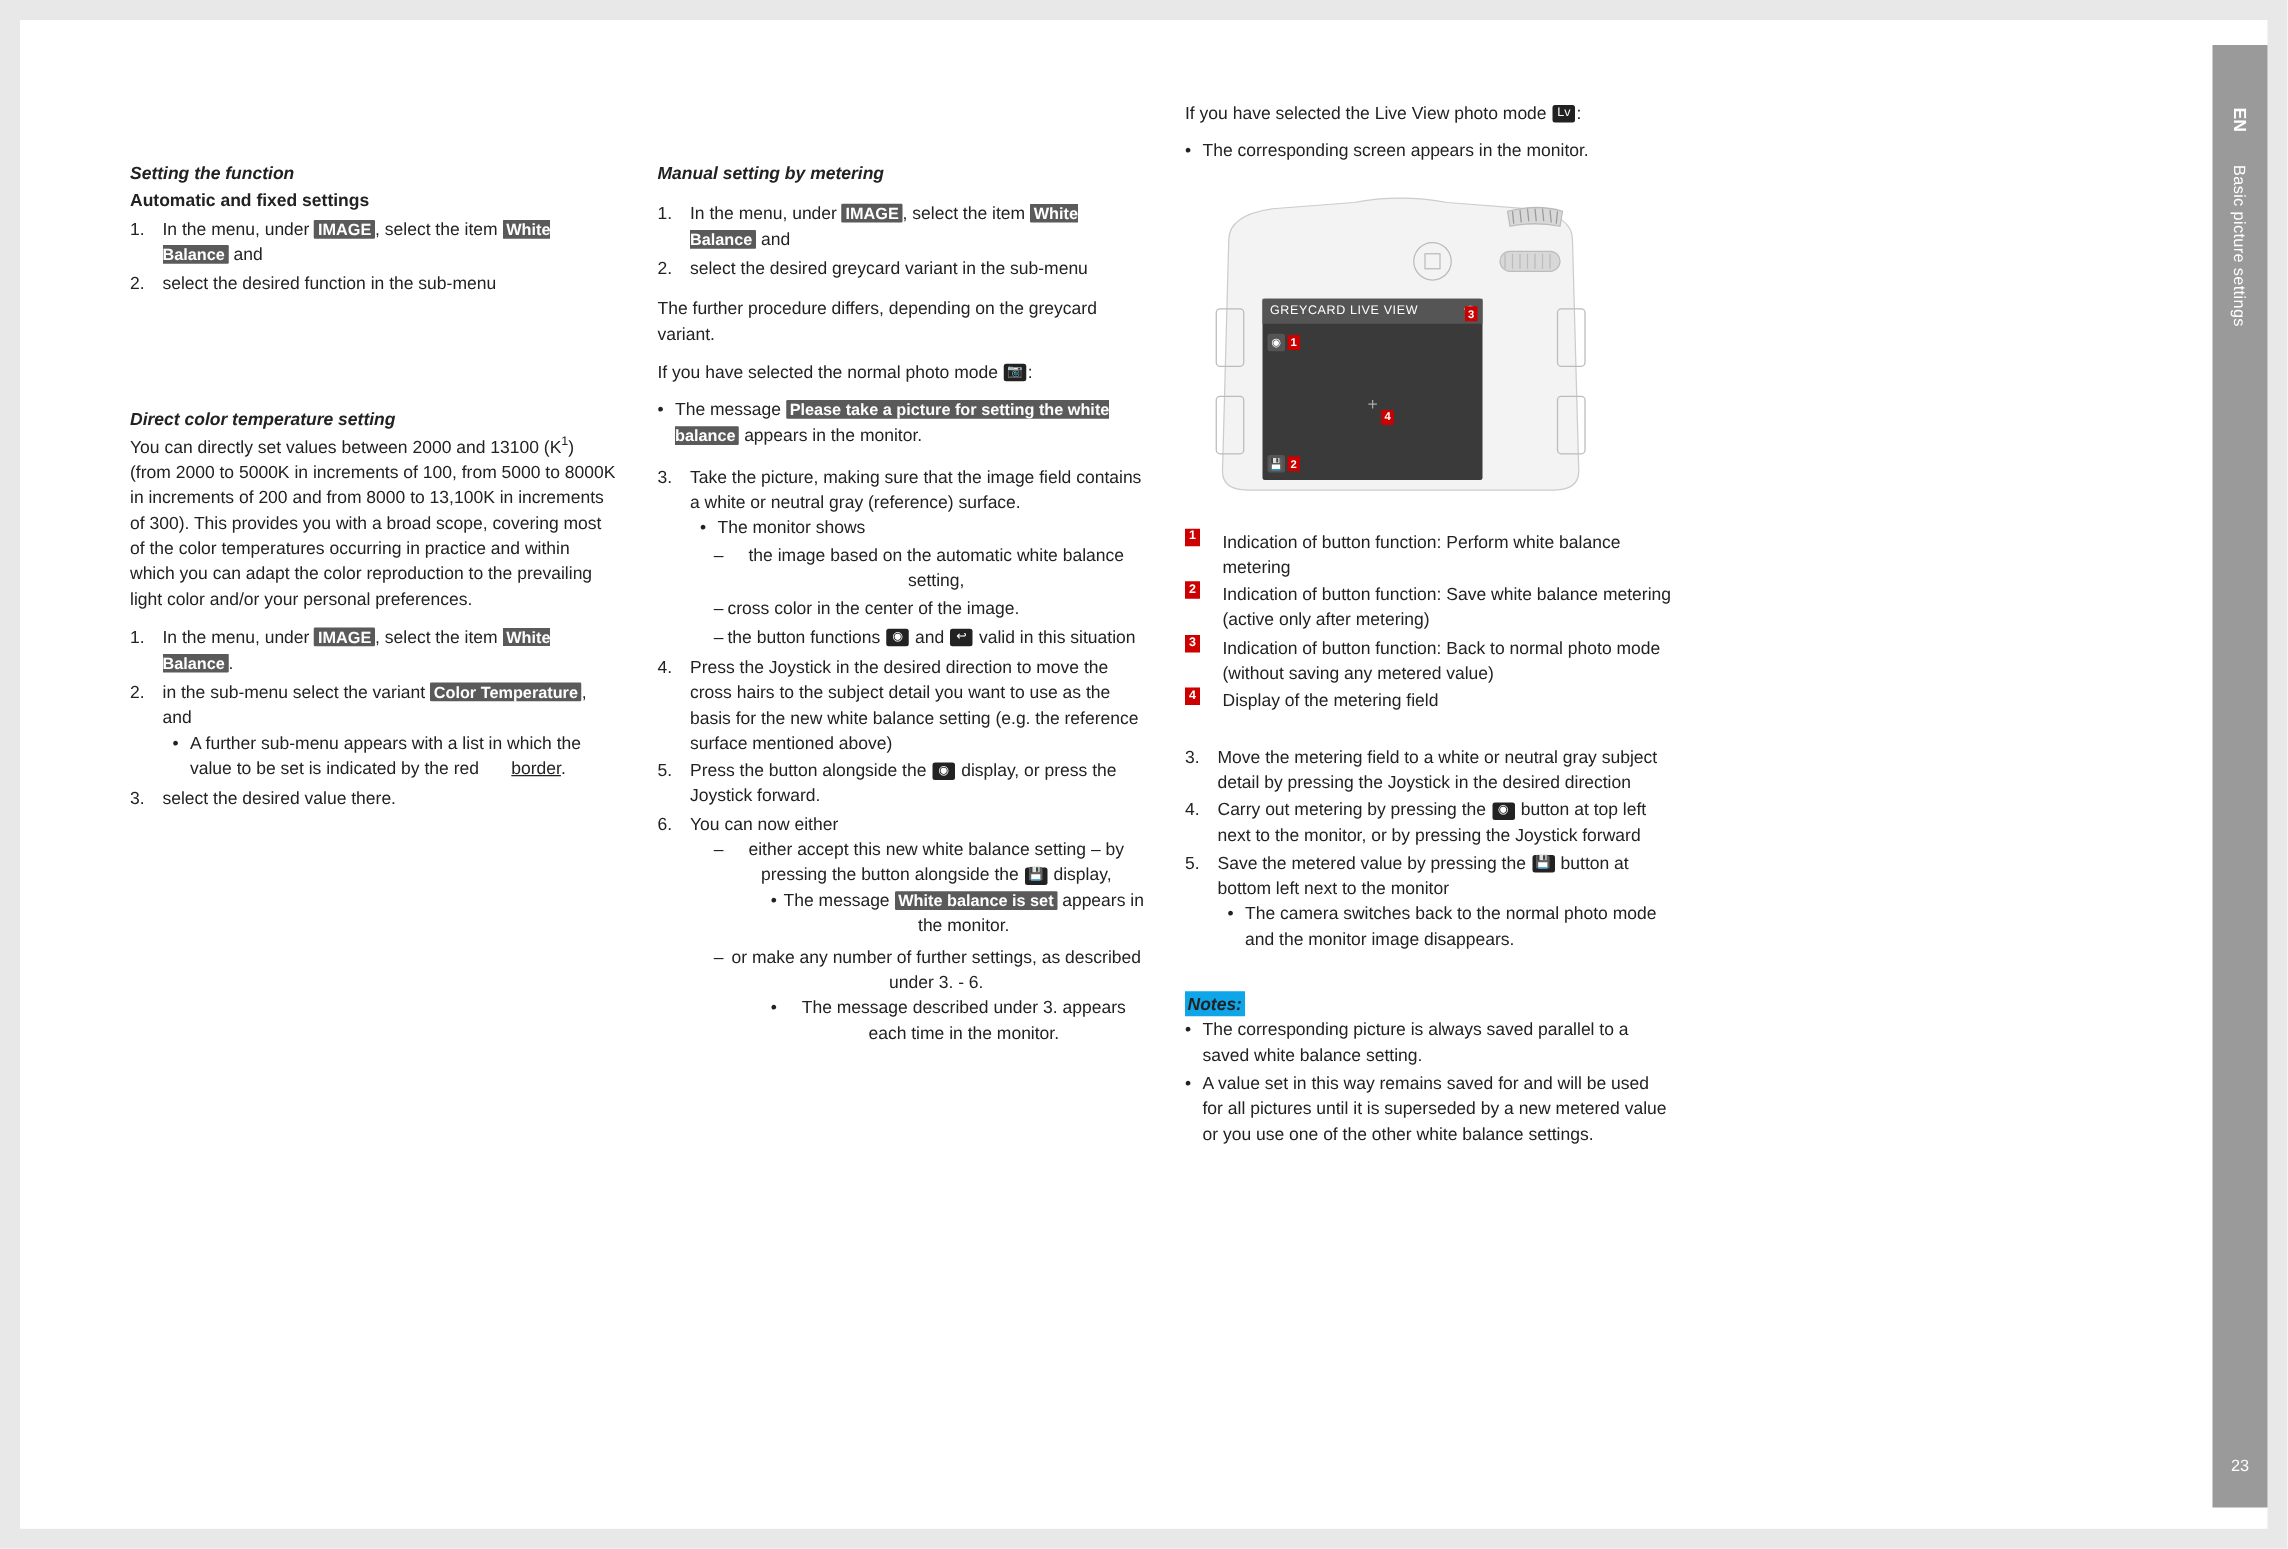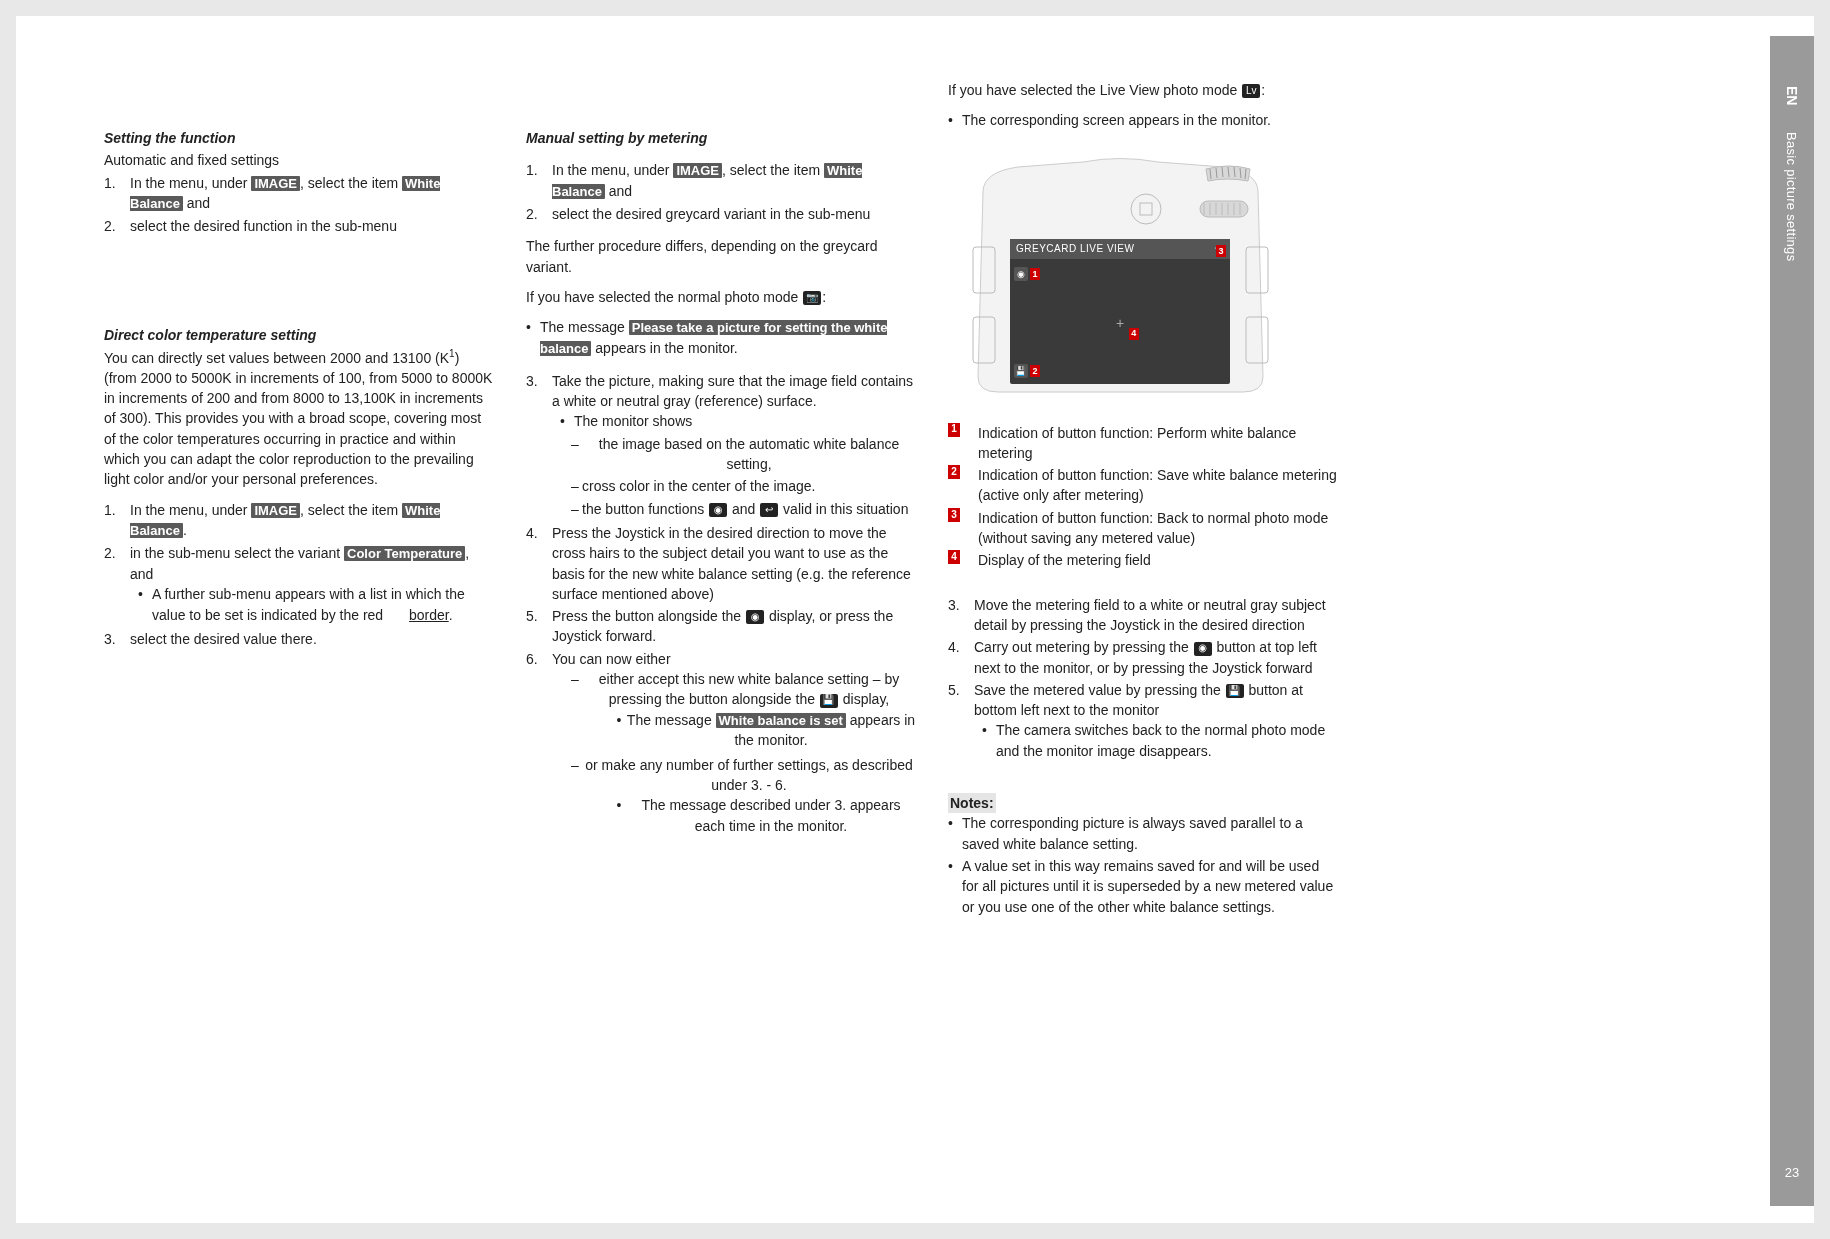--- a/index.html
+++ b/index.html
@@ -19,21 +19,21 @@
     width: 1798px;
     height: 1207px;
   }
   .content {
     display: flex;
     gap: 32px;
     padding: 64px 88px 40px 88px;
   }
   .col { width: 390px; font-size: 14px; line-height: 1.45; color: #222; }
   .bold-italic { font-weight: bold; font-style: italic; margin-bottom: 2px; margin-top: 48px; }
-  .bold { font-weight: normal; margin-bottom: 2px; }
+  .bold { font-weight: bold; margin-bottom: 2px; }
   p { margin-bottom: 10px; }
   ol { list-style: none; padding: 0; margin-bottom: 12px; }
   ol > li { display: flex; margin-bottom: 2px; }
   ol > li > .num { width: 26px; flex-shrink: 0; }
   ol > li > .txt { flex: 1; }
   ul.bul { list-style: none; padding: 0; }
   ul.bul > li { display: flex; margin-bottom: 2px; }
   ul.bul > li::before { content: "•"; width: 14px; flex-shrink: 0; margin-left: 8px; }
   ul.dash { list-style: none; padding: 0; text-align: center; }
   ul.dash > li { display: flex; margin-bottom: 2px; }
@@ -52,37 +52,37 @@
   .spacer-sm { height: 18px; }
   .spacer-md { height: 28px; }
   
   .legend { list-style: none; padding: 0; margin-bottom: 24px; }
   .legend li { display: flex; margin-bottom: 2px; }
   .legend .tag {
     width: 12px; height: 14px; background: #c00; color: #fff;
     font-size: 10px; font-weight: bold; display: inline-flex;
     align-items: center; justify-content: center; margin-right: 18px; flex-shrink: 0;
   }
-  .notes-hdr { background: #e5e5e5; font-weight: bold; display: inline-block; padding: 0 2px; }
+  .notes-hdr { background: #0ea5e9; font-weight: bold; display: inline-block; padding: 0 2px; font-style: italic; }
   
   .side-tab {
     position: absolute; right: 0; top: 20px; width: 44px; height: 1170px;
     background: #9a9a9a; color: #fff;
   }
   .side-tab .lang { writing-mode: vertical-rl; font-weight: bold; font-size: 14px; position: absolute; top: 50px; right: 14px; }
   .side-tab .sec { writing-mode: vertical-rl; font-size: 13px; position: absolute; top: 96px; right: 15px; letter-spacing: 0.3px; }
   .side-tab .pg { position: absolute; bottom: 26px; width: 100%; text-align: center; font-size: 13px; }
   
   .cam-wrap { width: 390px; }
   .cam {
     position: relative; width: 345px; height: 248px; margin: 16px 0 28px 0;
   }
   .cam svg { width: 100%; height: 100%; }
   .screen {
-    position: absolute; left: 62px; top: 92px; width: 220px; height: 145px;
+    position: absolute; left: 62px; top: 92px; width: 176px; height: 145px;
     background: #3a3a3a; border-radius: 2px;
   }
   .screen-hdr {
     background: #555; color: #fff; font-size: 10px; letter-spacing: 0.5px;
     padding: 3px 6px; display: flex; justify-content: space-between; align-items: center;
   }
   .screen-body { position: relative; width: 100%; height: calc(100% - 18px); }
   .red-ind {
     position: absolute; background: #c00; color: #fff; font-size: 9px;
     width: 10px; height: 12px; display: inline-flex; align-items: center; justify-content: center; font-weight: bold;

